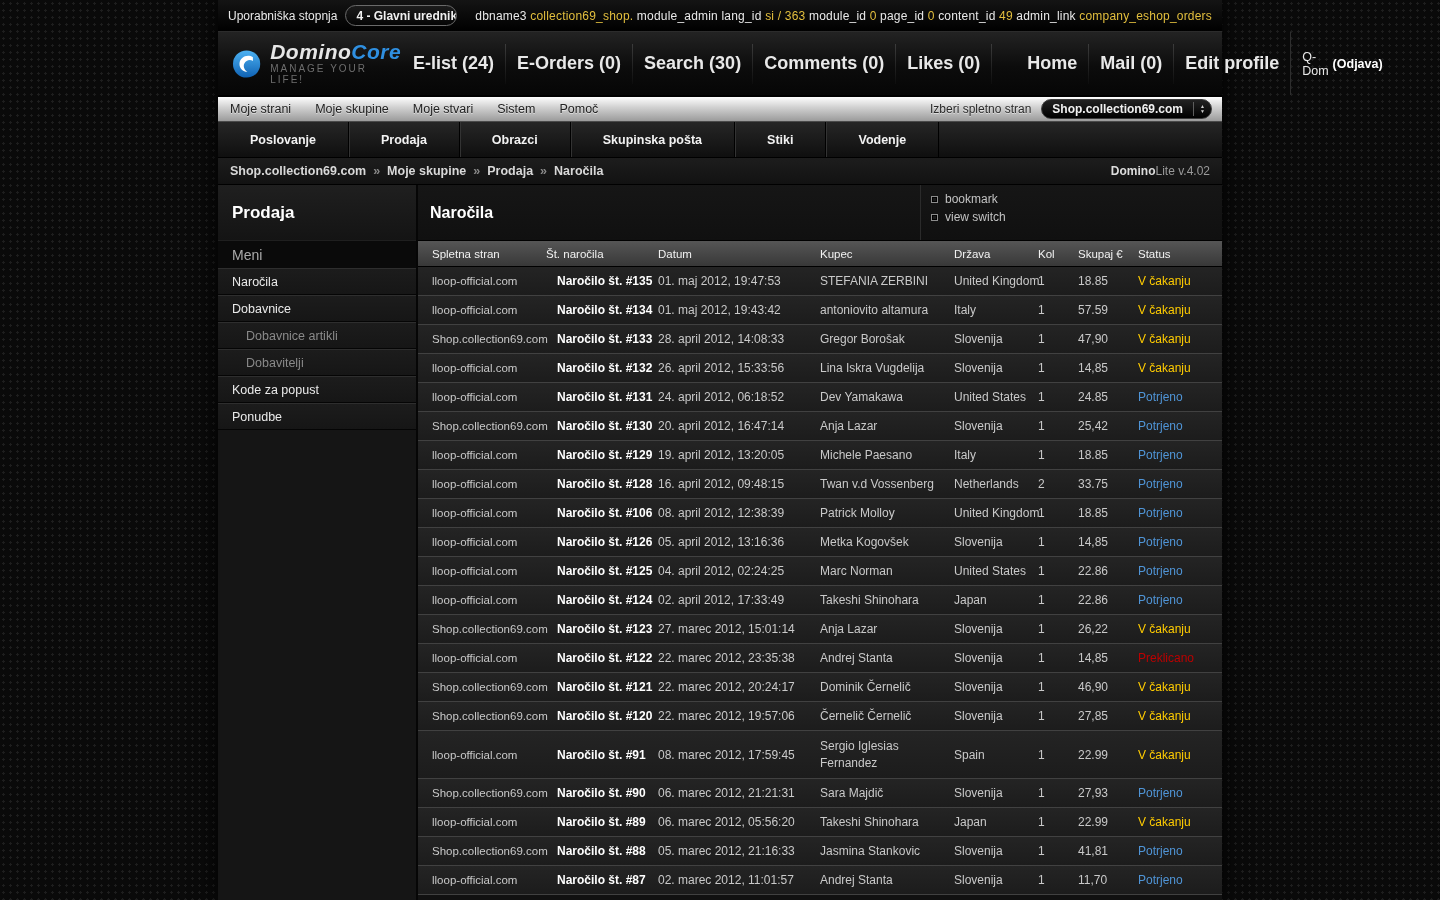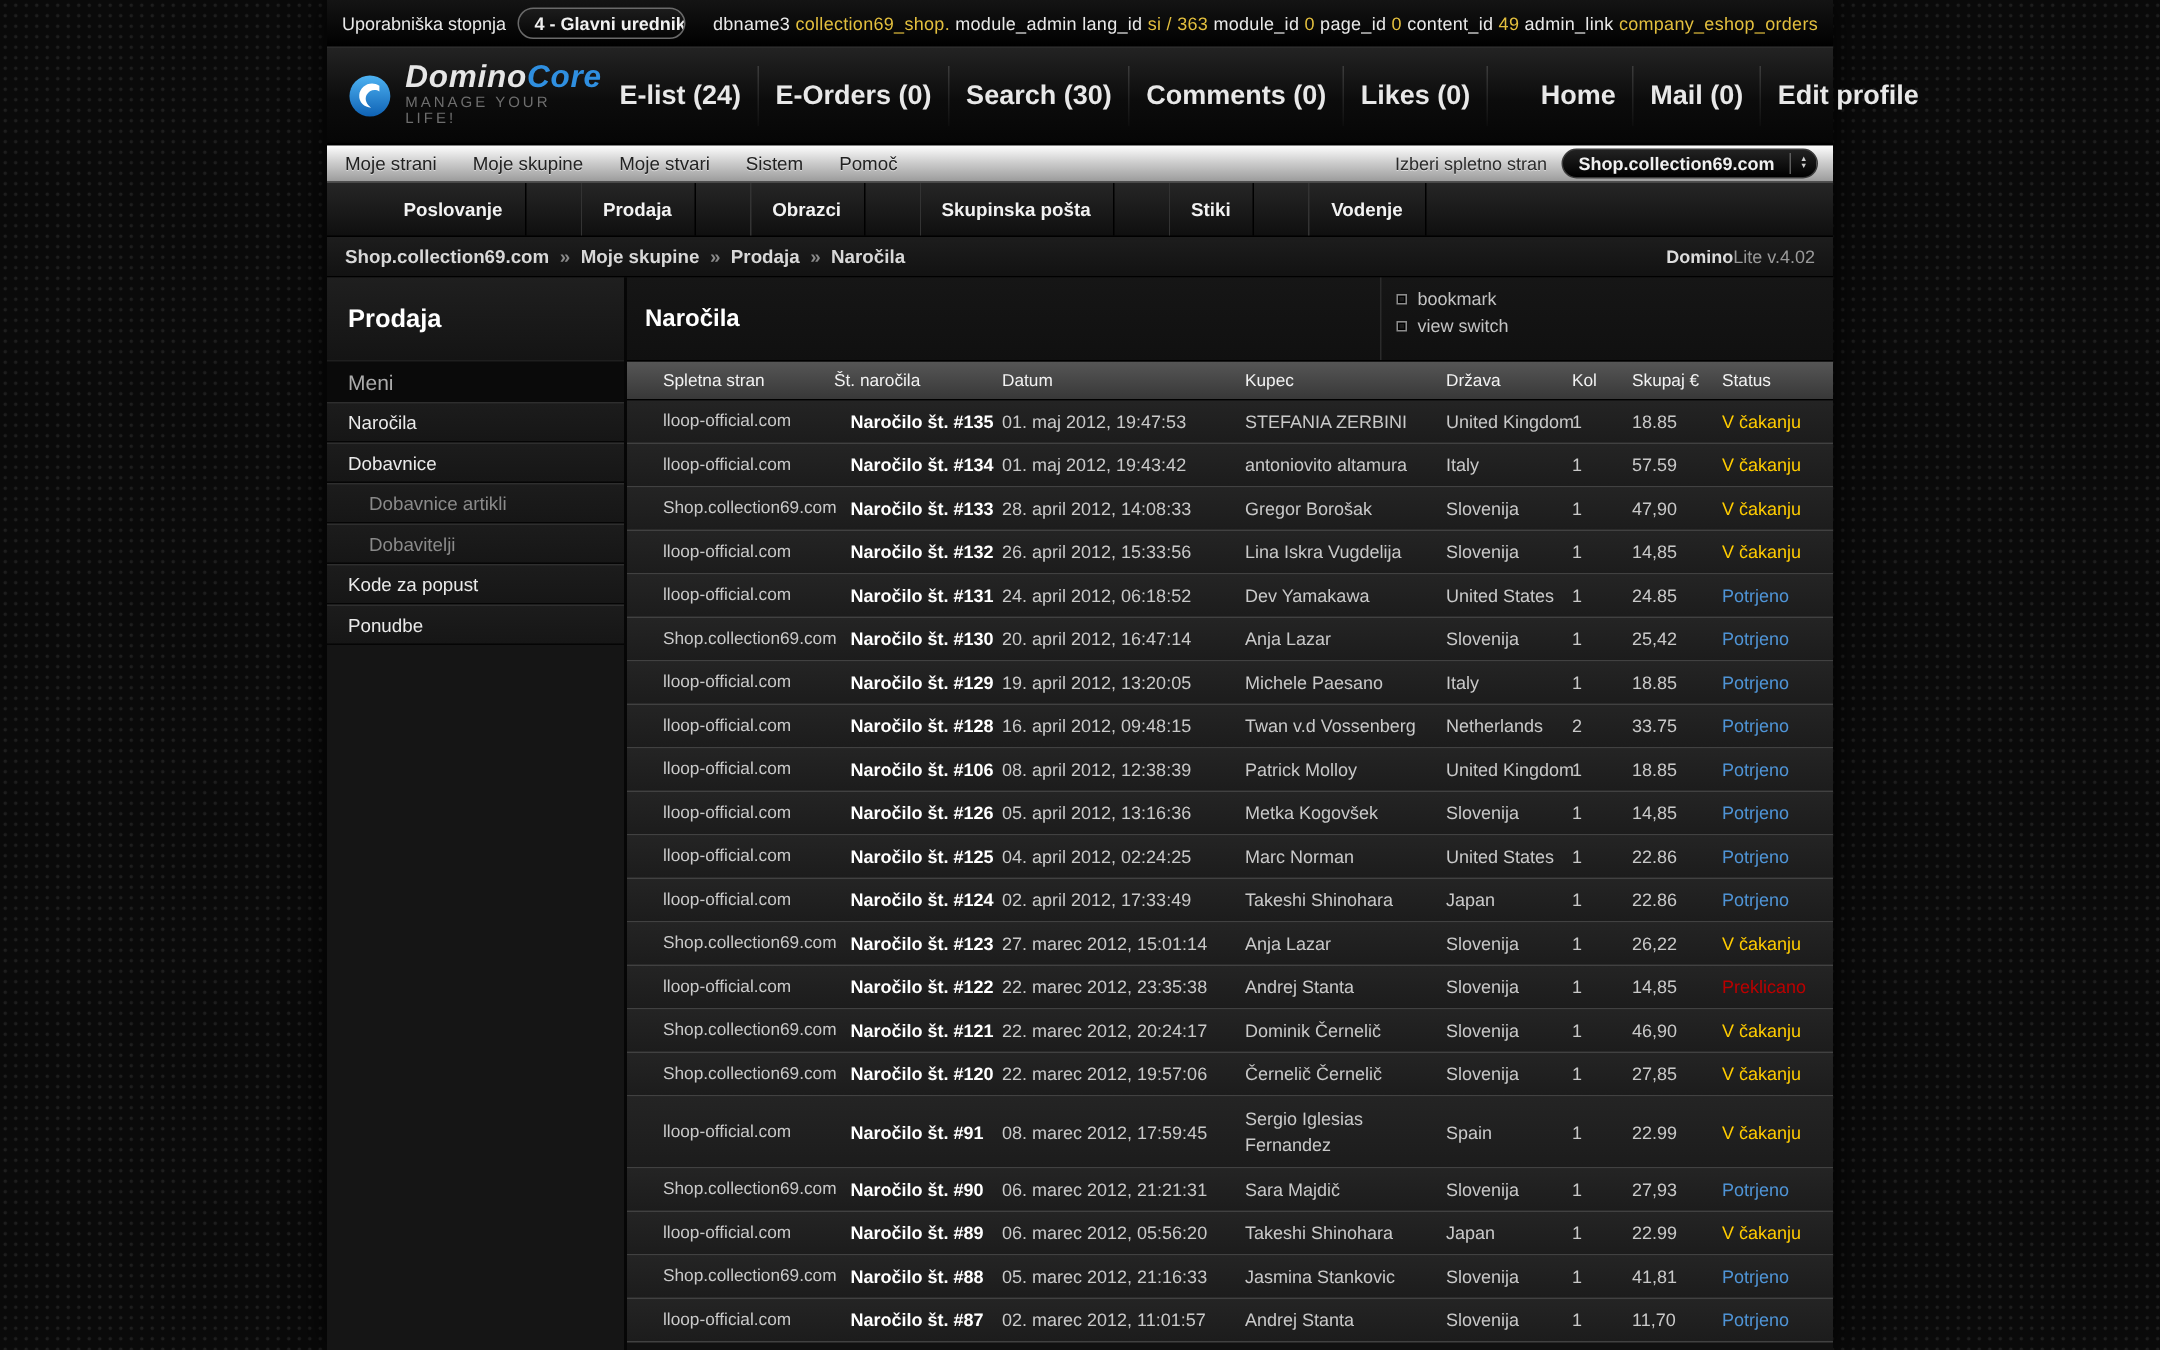--- a/index.html
+++ b/index.html
@@ -70,23 +70,23 @@
   }
   .menubar-items { display:flex; align-items:center; padding-left:0; }
   .menubar-item { padding:0 12px; font-size:12.5px; color:#222; cursor:pointer; text-shadow:0 1px 0 rgba(255,255,255,.5); }
   .site-select { display:flex; align-items:center; padding-right:10px; }
   .site-select .lbl { font-size:12px; color:#2a2a2a; margin-right:10px; text-shadow:0 1px 0 rgba(255,255,255,.5); }
   .pill.dark { border-color:#3c3c3c; background:linear-gradient(#222,#000); height:20px; }
 
   
   .subnav { height:36px; background:linear-gradient(#262626,#0f0f0f); display:flex; border-bottom:1px solid #000; }
   .tab {
-    display:flex; align-items:center; padding:0 15px;
+    display:flex; align-items:center; padding:0 32px;
     color:#f2f2f2; font-weight:bold; font-size:12.5px; cursor:pointer;
-    border-right:1px solid #000; box-shadow:inset 1px 0 0 #333;margin-left:36px;
+    border-right:1px solid #000; box-shadow:inset 1px 0 0 #333;
   }
   .tab:first-child { box-shadow:none; }
 
   
   .breadcrumb-bar {
     height:27px; background:linear-gradient(#1d1d1d,#121212);
     border-bottom:1px solid #000;
     display:flex; align-items:center; justify-content:space-between; padding:0 12px;
   }
   .crumbs { display:flex; align-items:center; font-size:12.5px; font-weight:bold; color:#d8d8d8; }
@@ -122,21 +122,21 @@
   .main-title { color:#fff; font-size:16px; font-weight:bold; }
   .main-actions { flex:1; border-left:1px solid #2b2b2b; padding:5px 0 0 10px; }
   .action { display:flex; align-items:center; height:18px; cursor:pointer; }
   .action-icon {
     width:7px; height:7px; border:1px solid #8c8c8c; background:#1a1a1a;
     display:inline-block; margin-right:7px; box-shadow:inset 0 0 0 1px #000;
   }
   .action-label { color:#c3c3c3; font-size:12px; }
 
   
-  .grid-cols { display:grid; grid-template-columns:114px 112px 162px 134px 84px 40px 60px 1fr; padding-left:24px; }
+  .grid-cols { display:grid; grid-template-columns:114px 112px 162px 134px 84px 40px 60px 1fr; padding-left:14px; }
   .table-header {
     height:27px; align-items:center;
     background:linear-gradient(#565656,#383838);
     border-top:1px solid #000; border-bottom:1px solid #000;
     color:#f2f2f2; font-size:11.5px;
   }
   .th { cursor:pointer; white-space:nowrap; }
   .trow {
     min-height:29px; align-items:center;
     background:linear-gradient(#242424,#1c1c1c);
@@ -195,20 +195,24 @@
           <div class="nav-item" style="display: inline-flex; align-items: center; height: 100%;">Comments (0)</div>
           <div class="nav-sep"></div>
           <div class="nav-item" style="display: inline-flex; align-items: center; height: 100%;">Likes (0)</div>
           <div class="nav-sep"></div>
           <div class="nav-item gap" style="display: inline-flex; align-items: center; height: 100%;">Home</div>
           <div class="nav-sep"></div>
           <div class="nav-item" style="display: inline-flex; align-items: center; height: 100%;">Mail (0)</div>
           <div class="nav-sep"></div>
           <div class="nav-item" style="display: inline-flex; align-items: center; height: 100%;">Edit profile</div>
         </span>
+      <span class="logout">
+        <span class="pre">Q-Dom</span>
+        <span class="suf">(Odjava)</span>
+      </span>
     </div>
   </div>
 
   <div class="menubar">
     <div class="menubar-items">
         <div class="menubar-item">Moje strani</div>
         <div class="menubar-item">Moje skupine</div>
         <div class="menubar-item">Moje stvari</div>
         <div class="menubar-item">Sistem</div>
         <div class="menubar-item">Pomoč</div>

